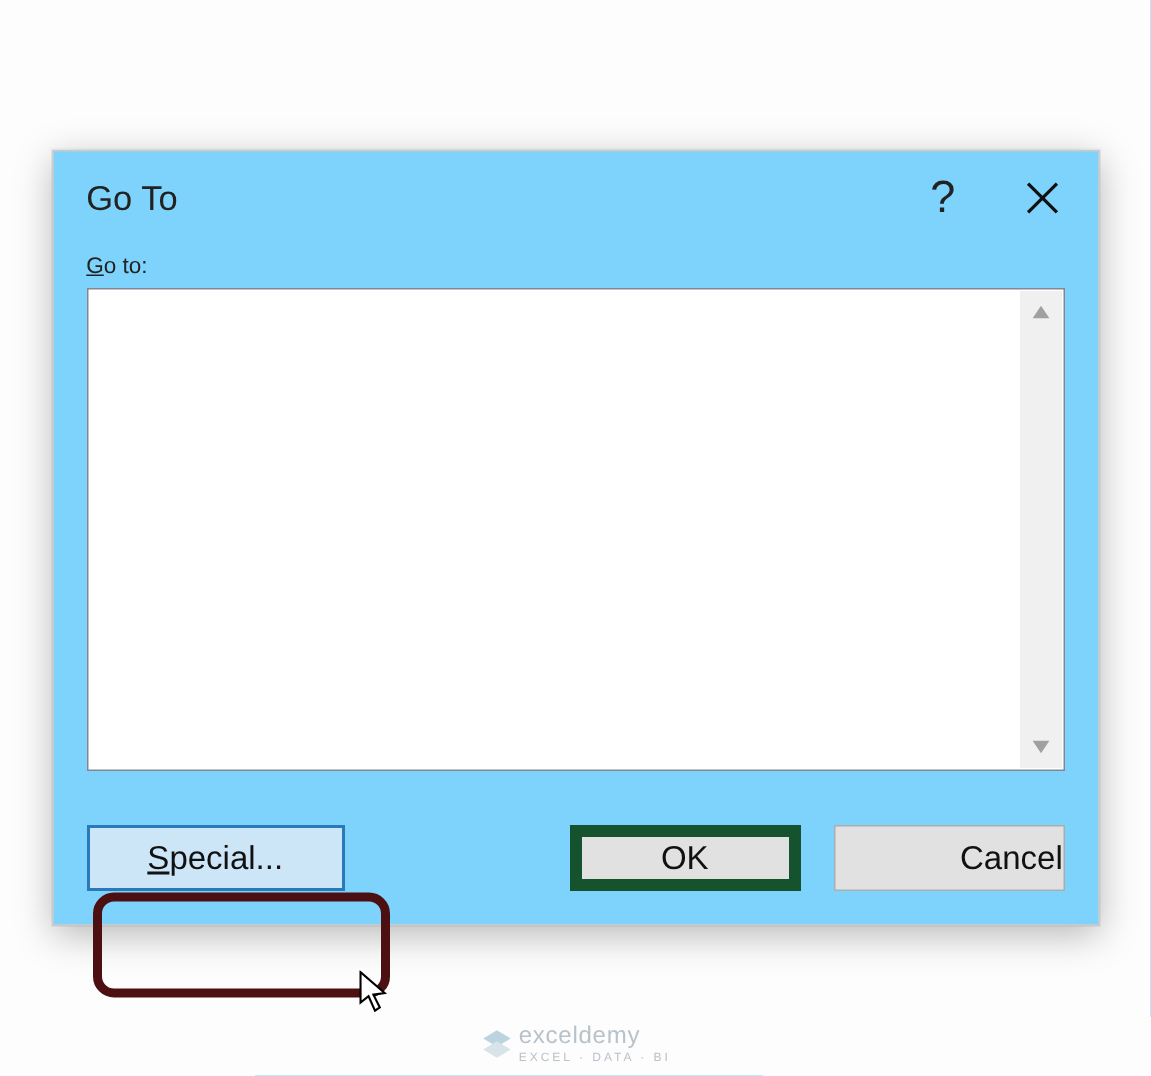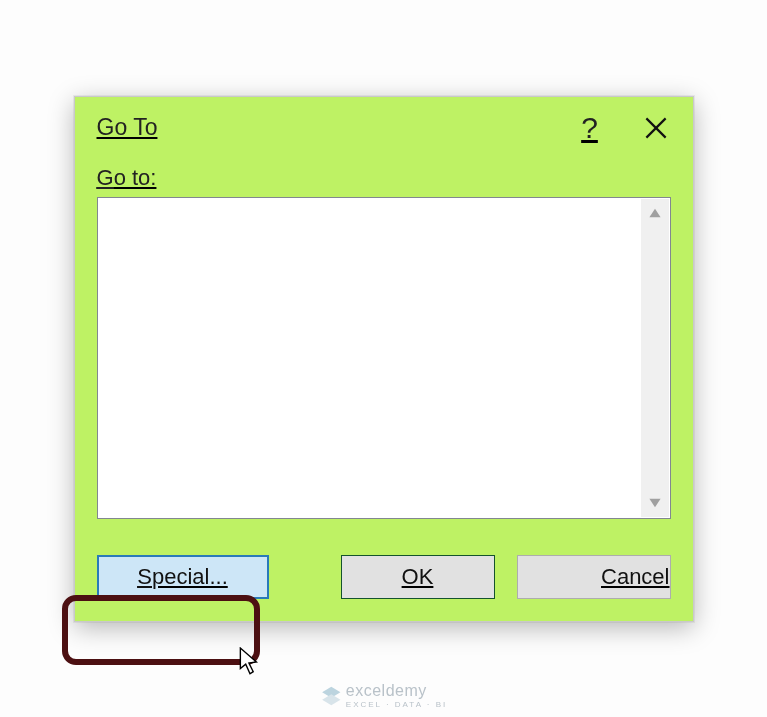--- a/index.html
+++ b/index.html
@@ -7,26 +7,25 @@
       width: 767px;
       height: 717px;
       background: #fdfdfd;
       font-family: "Segoe UI", Tahoma, sans-serif;
       display: flex;
       align-items: center;
       justify-content: center;
       position: relative;
     }
     .dialog {
-      width: 620px;
-      background: #bef264;
+      width: 698px;
+      background: #7dd3fc;
       border: 1px solid #c9c9c9;
       box-shadow: 0 6px 24px rgba(0,0,0,0.28), 0 0 0 1px rgba(0,0,0,0.05);
       position: relative;
-      text-decoration: underline;
     }
     .titlebar {
       display: flex;
       align-items: center;
       height: 62px;
       padding: 0 4px 0 22px;
     }
     .titlebar .title {
       flex: 1;
       font-size: 23px;
@@ -40,21 +39,21 @@
       justify-content: center;
       font-size: 26px;
       color: #222;
     }
     .tb-btn.help { font-size: 30px; font-weight: 400; }
     .tb-btn.close svg { width: 22px; height: 22px; }
     .content {
       padding: 6px 22px 18px 22px;
     }
     .label {
-      font-size: 22px;
+      font-size: 15px;
       color: #222;
       margin-bottom: 6px;
     }
     .label .ul { text-decoration: underline; }
     .listbox {
       width: 100%;
       height: 322px;
       background: #ffffff;
       border: 1px solid #828790;
       position: relative;
@@ -115,21 +114,21 @@
       color: #111;
     }
     .btn.special {
       width: 172px;
       background: #cde6f7;
       border: 2px solid #2a7ab9;
     }
     .btn.special .ul { text-decoration: underline; }
     .btn.ok {
       width: 154px;
-      border: 1px solid #14532d;
+      border: 8px solid #14532d;
       background: #e1e1e1;
     }
     .btn.cancel {
       width: 154px;
       justify-content: flex-end;
     }
     .highlight-box {
       position: absolute;
       border: 6px solid #4c1012;
       border-radius: 14px;

